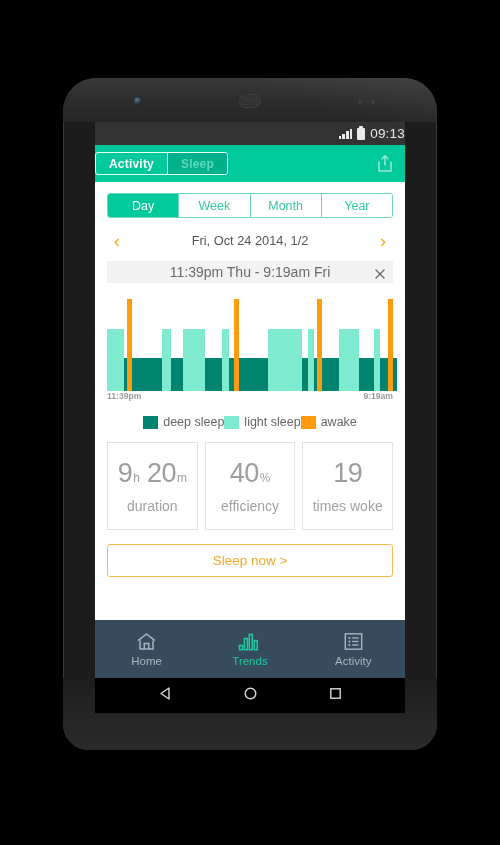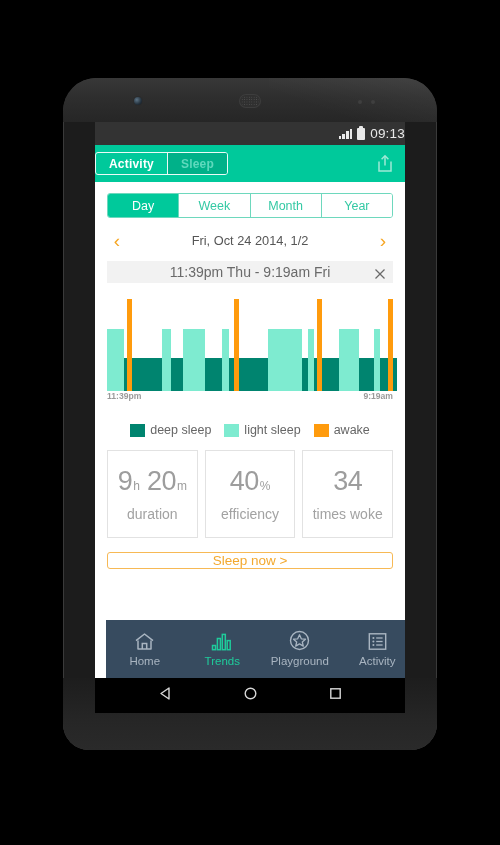--- a/index.html
+++ b/index.html
@@ -131,49 +131,49 @@
   
   #chart-wrap{ margin:16px 12px 0 12px; }
   #chart{ position:relative; height:92px; }
   #chart .bar{ position:absolute; bottom:0; }
   #axis-row{
     display:flex; justify-content:space-between; margin-top:0;
     font-size:8.6px; color:#9a9a9a; font-weight:bold;
   }
 
   
-  #legend{ display:flex; justify-content:center; gap:13px; margin-top:22px;align-items:center; }
+  #legend{ display:flex; justify-content:center; margin-top:14px;align-items:center; }
   #legend .item{ display:flex; align-items:center; gap:5px; }
   #legend .swatch{ width:15px; height:13px; }
   #legend .lbl{ font-size:12.5px; color:#666; }
 
   
   #stats{ display:flex; gap:7px; margin:13px 12px 0 12px; }
   #stats .card{
     flex:1; height:88px; border:1px solid #e2e2e2;
     display:flex; flex-direction:column; align-items:center; justify-content:center;
     gap:9px;
   }
   #stats .big{ color:#9d9d9d; font-weight:300; display:flex;
                align-items:baseline; }
   #stats .big .v{ font-size:27px; letter-spacing:-.5px; }
   #stats .big .u{ font-size:12px; margin-left:1px; }
   #stats .cap{ font-size:14px; color:#a2a2a2; }
 
   
-  #actions{ display:flex; gap:9px; margin:14px 12px 0 12px;flex-direction:column; }
+  #actions{ display:flex; gap:9px; margin:14px 12px 0 12px; }
   #actions .btn{
     flex:1; height:33px; border:1.3px solid #F7B955; border-radius:3px;
     display:flex; align-items:center; justify-content:center;
     color:#F3A92F; font-size:13.5px;
   }
 
   
   #bottom-nav{
-    position:absolute; left:11px; bottom:0; width:100%; height:58px;
+    position:absolute; left:0; bottom:0; width:100%; height:58px;
     background:#374B5F; display:flex;
   }
   #bottom-nav .nav-item{
     flex:1; display:flex; flex-direction:column; align-items:center;
     justify-content:center; gap:4px; color:#a9b5c1; font-size:11.5px;
   }
   #bottom-nav .nav-item.active{ color:#1FCB9B; }
   #bottom-nav .nav-icon{ height:20px; display:flex; align-items:flex-end; }
 
   
@@ -310,21 +310,21 @@
       </div>
       <div class="card">
         <div class="big">
           <span class="v">40</span>
           <span class="u">%</span>
         </div>
         <div class="cap">efficiency</div>
       </div>
       <div class="card">
         <div class="big">
-          <span class="v">34</span>
+          <span class="v">19</span>
         </div>
         <div class="cap">times woke</div>
       </div>
     </div>
 
     <div id="actions">
       <div class="btn">Sleep now &gt;</div>
     </div>
 
     <div id="bottom-nav">
@@ -345,29 +345,20 @@
           <svg width="23" height="19" viewBox="0 0 23 19" aria-hidden="true">
             <rect x="1.5" y="13.5" width="3" height="4.2" fill="none" stroke="#1FCB9B" stroke-width="1.5"></rect>
             <rect x="6.4" y="6.5" width="3" height="11.2" fill="none" stroke="#1FCB9B" stroke-width="1.5"></rect>
             <rect x="11.3" y="2.4" width="3" height="15.3" fill="none" stroke="#1FCB9B" stroke-width="1.5"></rect>
             <rect x="16.2" y="8.6" width="3" height="9.1" fill="none" stroke="#1FCB9B" stroke-width="1.5"></rect>
           </svg>
         </span>
         <span>Trends</span>
       </div>
 
-      <div class="nav-item">
-        <span class="nav-icon">
-          <svg width="21" height="21" viewBox="0 0 21 21" aria-hidden="true">
-            <circle cx="10.5" cy="10.5" r="9" fill="none" stroke="#a9b5c1" stroke-width="1.4"></circle>
-            <path d="M10.5 4.8 L12.3 8.8 L16.5 9.2 L13.3 12 L14.3 16.1 L10.5 13.9 L6.7 16.1 L7.7 12 L4.5 9.2 L8.7 8.8 Z" fill="none" stroke="#a9b5c1" stroke-width="1.3" stroke-linejoin="round"></path>
-          </svg>
-        </span>
-        <span>Playground</span>
-      </div>
 
       <div class="nav-item">
         <span class="nav-icon">
           <svg width="19" height="19" viewBox="0 0 19 19" aria-hidden="true">
             <rect x="1.3" y="1.8" width="16.4" height="15.4" fill="none" stroke="#a9b5c1" stroke-width="1.4"></rect>
             <circle cx="5.4" cy="6" r="1.05" fill="#a9b5c1"></circle>
             <circle cx="5.4" cy="9.5" r="1.05" fill="#a9b5c1"></circle>
             <circle cx="5.4" cy="13" r="1.05" fill="#a9b5c1"></circle>
             <line x1="8.2" y1="6" x2="14.6" y2="6" stroke="#a9b5c1" stroke-width="1.3"></line>
             <line x1="8.2" y1="9.5" x2="14.6" y2="9.5" stroke="#a9b5c1" stroke-width="1.3"></line>

